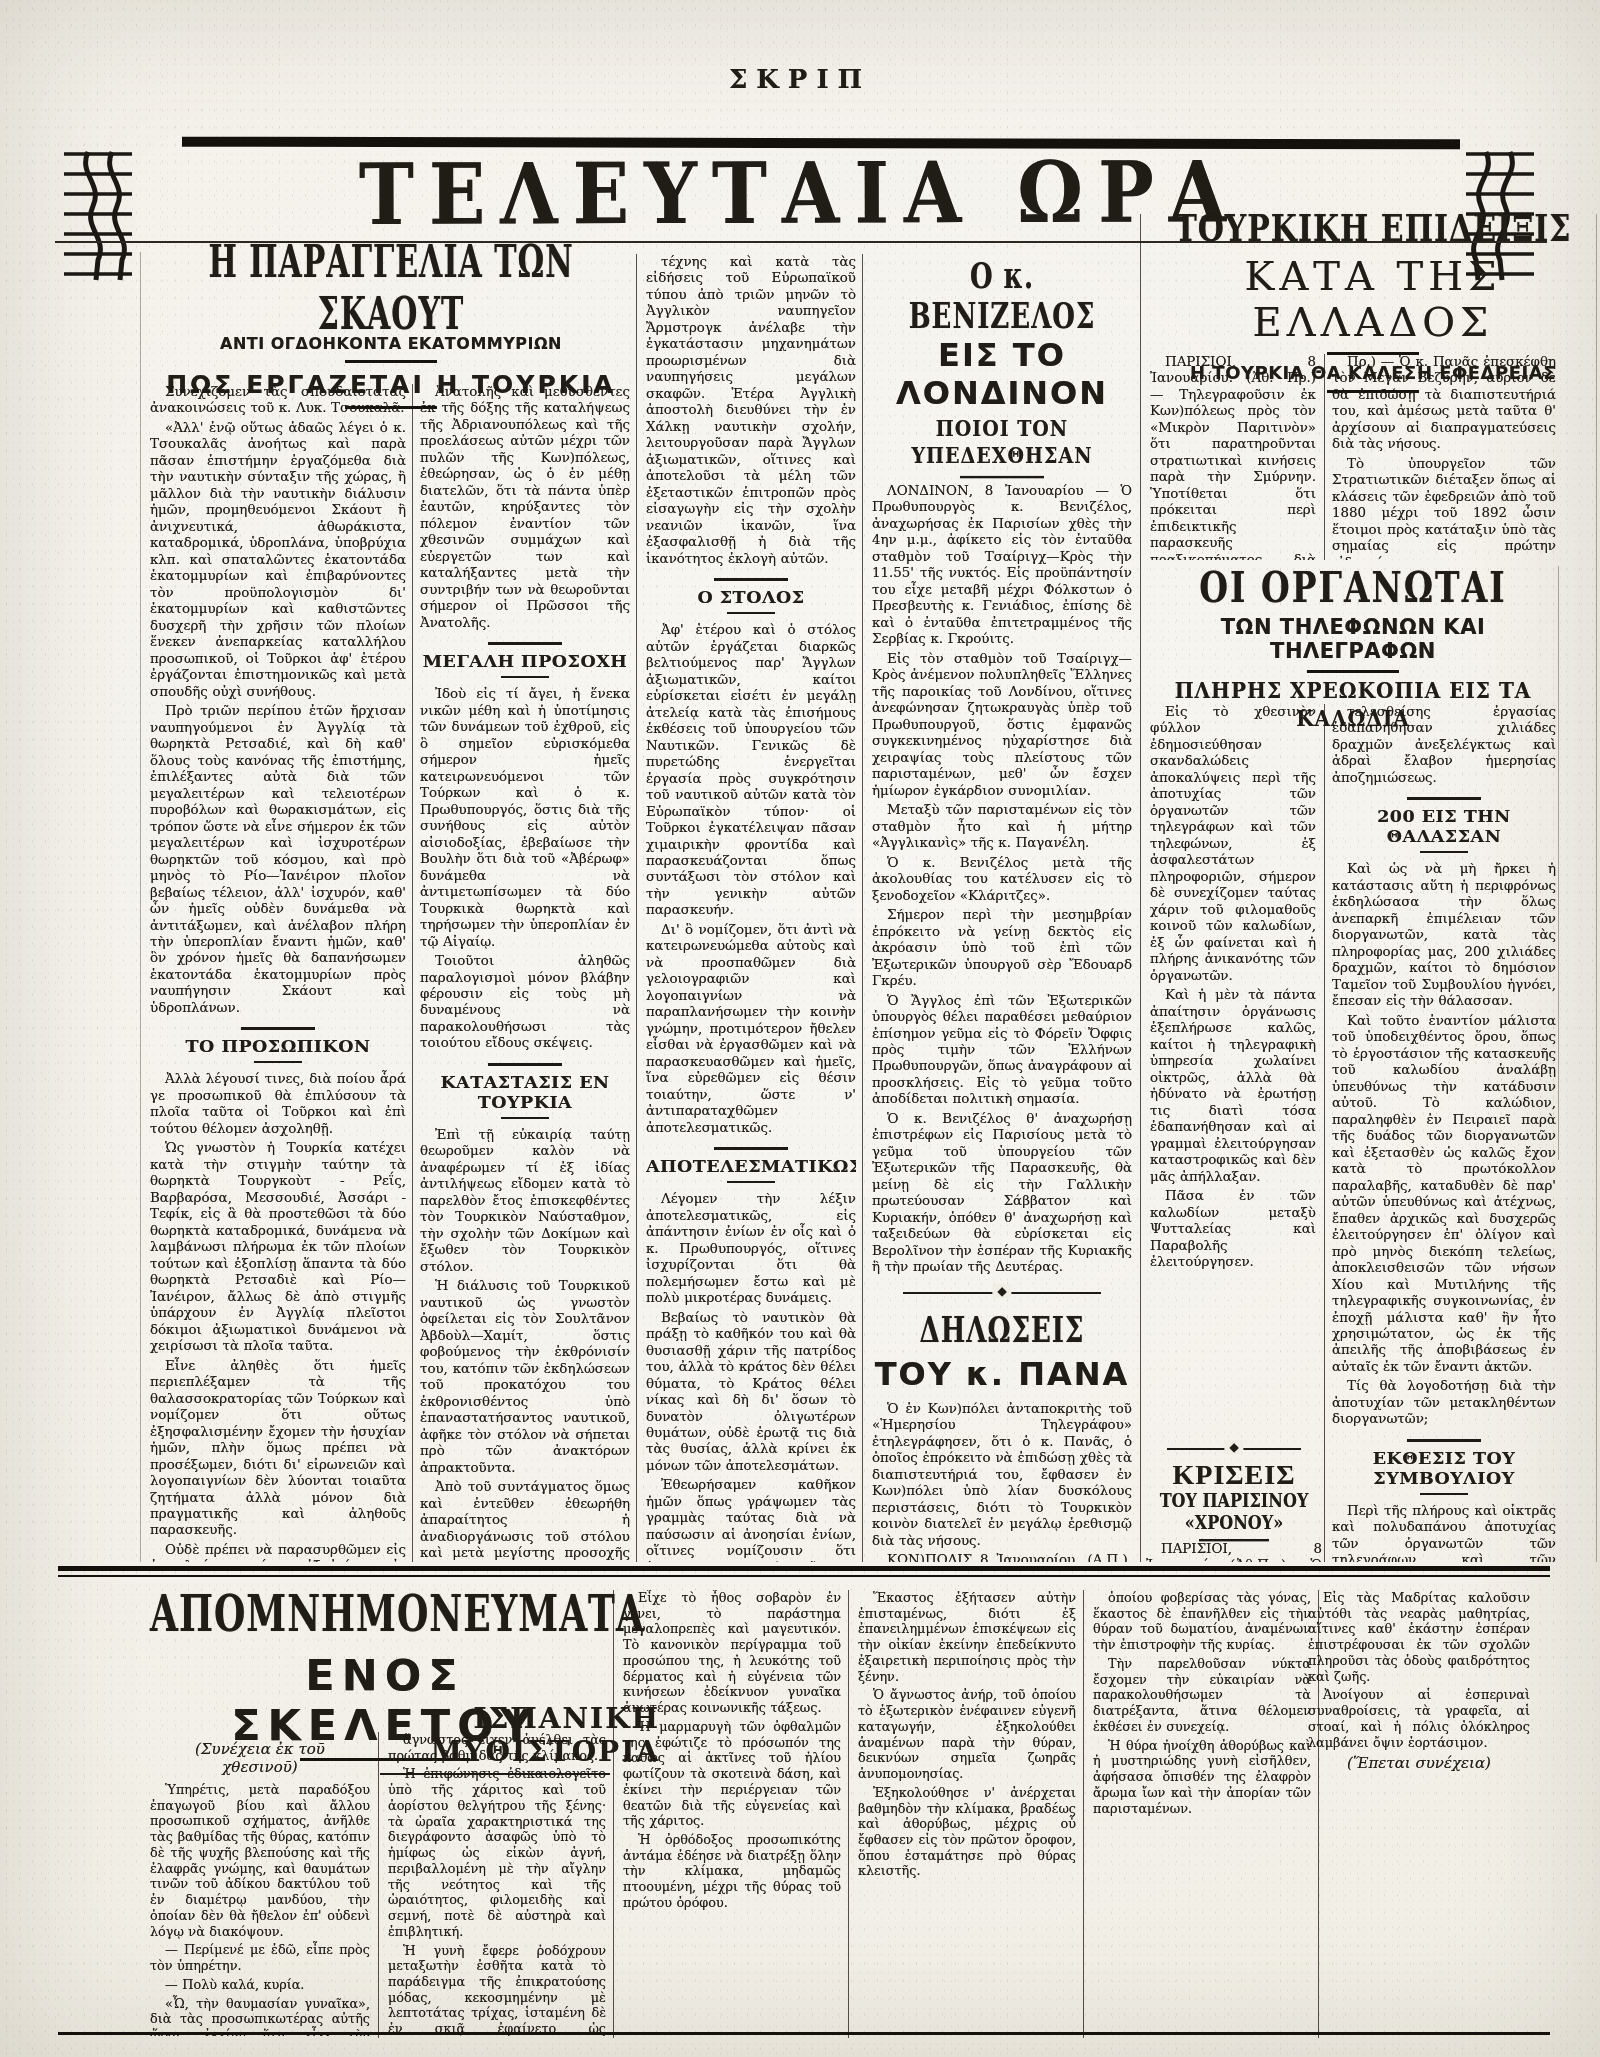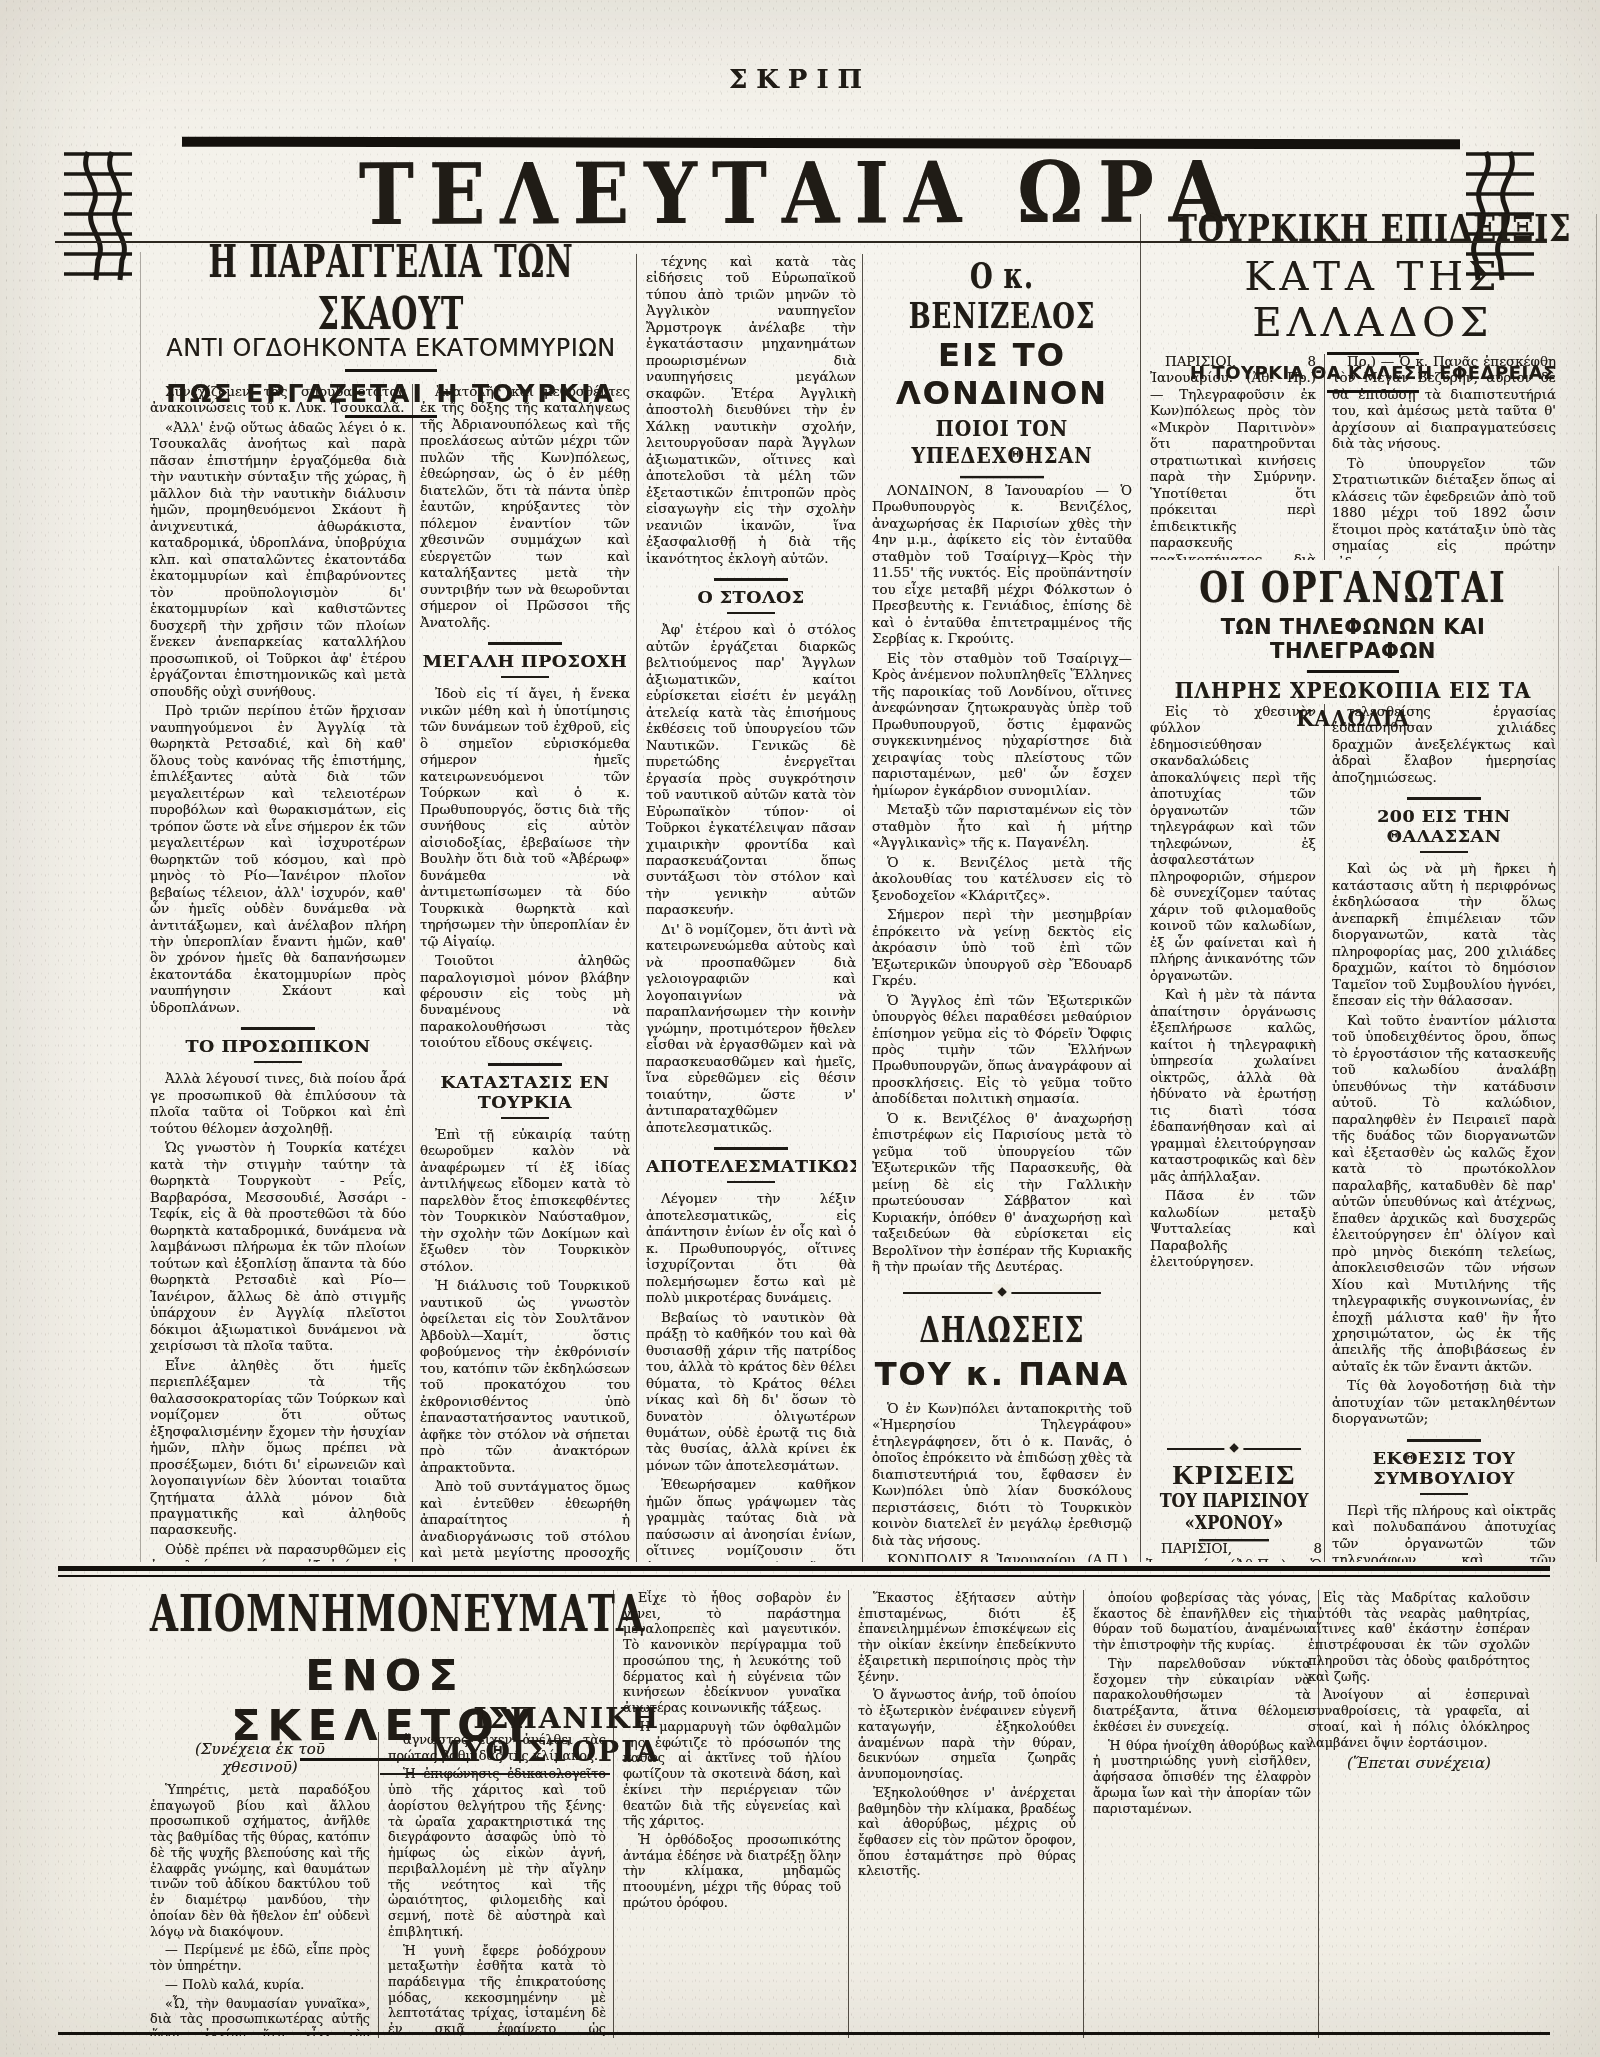--- a/index.html
+++ b/index.html
@@ -45,21 +45,21 @@
   .hc { text-align:center; font-weight:bold; font-size:19px; letter-spacing:1px; transform:scaleY(1.2); margin:2px 0 10px; }
   .hc::after { content:""; display:block; width:84px; height:2px; background:#1d1a15; margin:7px auto 0; }
   .dash { position:relative; height:15px; margin:10px 0 2px; }
   .dash::before { content:""; position:absolute; left:12%; right:12%; top:6px; border-top:2px solid #1d1a15; }
   .dash::after { content:"◆"; position:absolute; left:50%; transform:translateX(-50%); top:-2px; font-size:12px;
           background:#f1eee5; padding:0 5px; }
 
   
   .a1head { position:absolute; left:150px; top:252px; width:482px; text-align:center; }
   .a1h1 { font-weight:bold; font-size:30px; letter-spacing:1px; transform:scaleY(1.5); margin-bottom:12px; }
-  .a1h2 { font-family:"DejaVu Sans", sans-serif; font-weight:normal; font-size:24px; letter-spacing:.5px; }
+  .a1h2 { font-family:"DejaVu Sans", sans-serif; font-weight:bold; font-size:16px; letter-spacing:.5px; }
   .a1h3 { font-family:"DejaVu Sans", sans-serif; font-weight:bold; font-size:25px; letter-spacing:3px; }
   .smallrule { width:92px; height:3px; background:#16130f; margin:7px auto; }
 
   
   .rhead { position:absolute; left:1150px; top:210px; width:446px; text-align:center; }
   .rh1 { font-weight:bold; font-size:30px; letter-spacing:1px; transform:scaleY(1.25); margin-bottom:8px; }
   .rh2 { font-weight:normal; font-size:40px; letter-spacing:5px; }
   .rh3 { font-family:"DejaVu Sans", sans-serif; font-weight:bold; font-size:18px; letter-spacing:.5px; margin-top:6px; }
   .orghead { position:absolute; left:1150px; top:568px; width:406px; text-align:center; }
   .oh1 { font-weight:bold; font-size:33px; letter-spacing:2px; transform:scaleY(1.28); margin-bottom:8px; }

